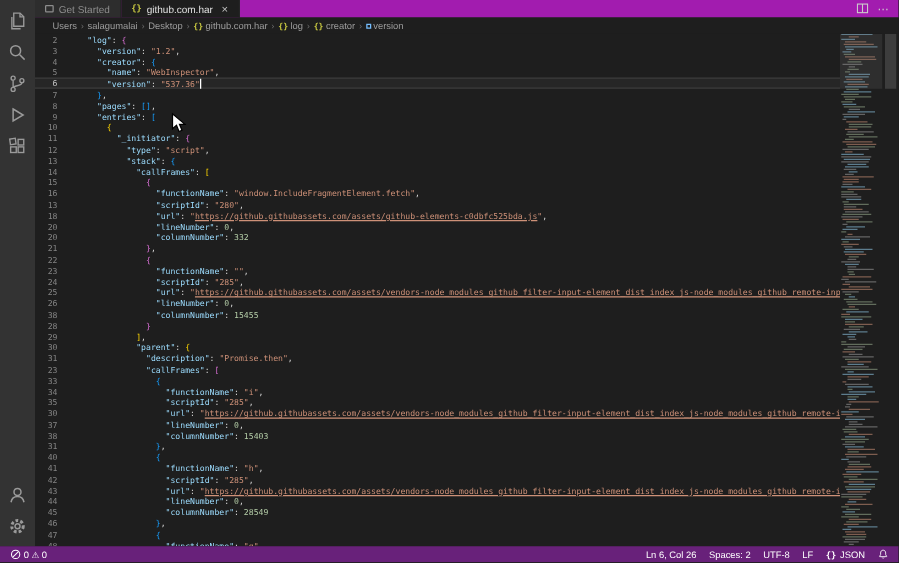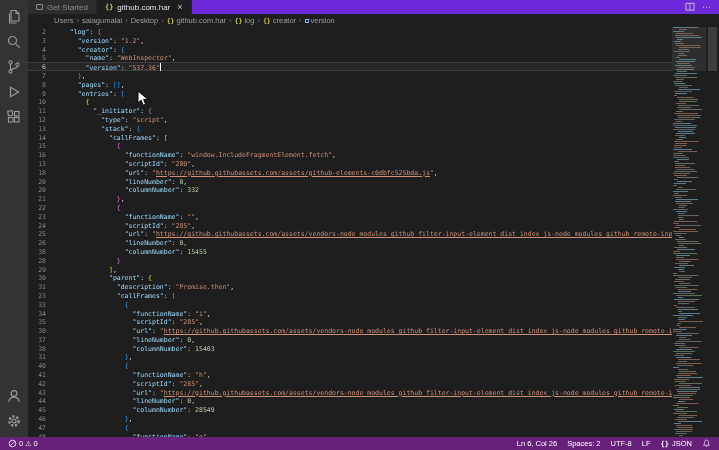--- a/index.html
+++ b/index.html
@@ -7,34 +7,34 @@
               font-family:"Liberation Sans", sans-serif; }
   .window { position:relative; width:719px; height:450px; background:#1e1e1e; overflow:hidden; }
 
   
   .activitybar { position:absolute; left:0; top:0; bottom:13px; width:28px; background:#333333;
                  display:flex; flex-direction:column; align-items:center; padding:4px 0 4px 0; }
   .ab-item { width:28px; height:25px; display:flex; align-items:center; justify-content:center; cursor:pointer; }
   .ab-spacer { flex:1; }
 
   
-  .tabbar { position:absolute; left:28px; top:0; right:0; height:14px; background:#6d28d9; display:flex; align-items:stretch;justify-content:center; }
+  .tabbar { position:absolute; left:28px; top:0; right:0; height:14px; background:#a21caf; display:flex; align-items:stretch;justify-content:center; }
   .tabs { display:flex; }
   .tab { display:flex; align-items:center; gap:4px; padding:0 8px; font-size:8px; color:#8d8d8d;
          background:#2d2d2d; border-right:1px solid #252526; white-space:nowrap; cursor:pointer; }
   .tab.active { background:#1e1e1e; color:#e2e2e2; }
   .tab-ic.json { color:#cbcb41; font-size:7px; font-weight:bold; font-family:"DejaVu Sans Mono",monospace; }
   .tab-ic.gs { width:7px; height:6px; border:1px solid #8d8d8d; border-radius:1px; display:inline-block; }
   .tab-close { font-size:9px; color:#c5c5c5; margin-left:3px; line-height:8px; }
   .tab-actions { margin-left:auto; display:flex; align-items:center; gap:7px; padding-right:8px; color:#cccccc; font-size:9px; }
   .tab-actions span { cursor:pointer; display:flex; align-items:center; }
 
   
   .breadcrumbs { position:absolute; left:28px; top:14px; right:0; height:13px; background:#1e1e1e;
-                 display:flex; align-items:center; padding-left:26px; font-size:7.5px; color:#9d9d9d; }
+                 display:flex; align-items:center; padding-left:14px; font-size:7.5px; color:#9d9d9d; }
   .bc-item { display:flex; align-items:center; gap:2px; cursor:pointer; }
   .bc-sep { margin:0 3px; color:#6e6e6e; }
   .bc-ic { color:#cbcb41; font-family:"DejaVu Sans Mono",monospace; font-size:6.5px; font-weight:bold; }
   .bc-field { width:4px; height:4px; border:1px solid #75beff; display:inline-block; }
 
   
   .editor { position:absolute; left:28px; top:27px; right:0; bottom:13px; overflow:hidden;
             font-family:"DejaVu Sans Mono",monospace; font-size:6.5px; }
   .line-highlight { position:absolute; left:0; right:47px; height:9px;
                     background:rgba(255,255,255,0.04); border-top:1px solid rgba(255,255,255,0.10);

